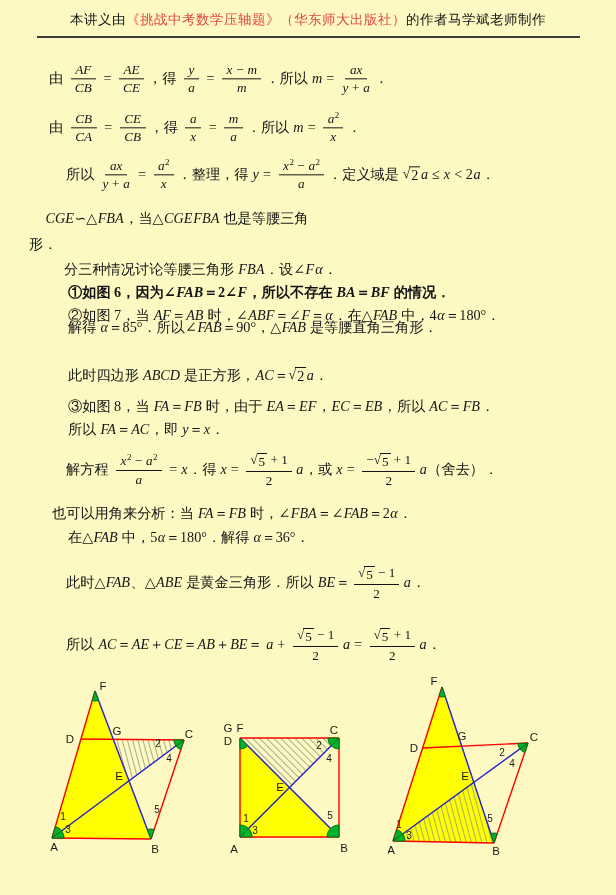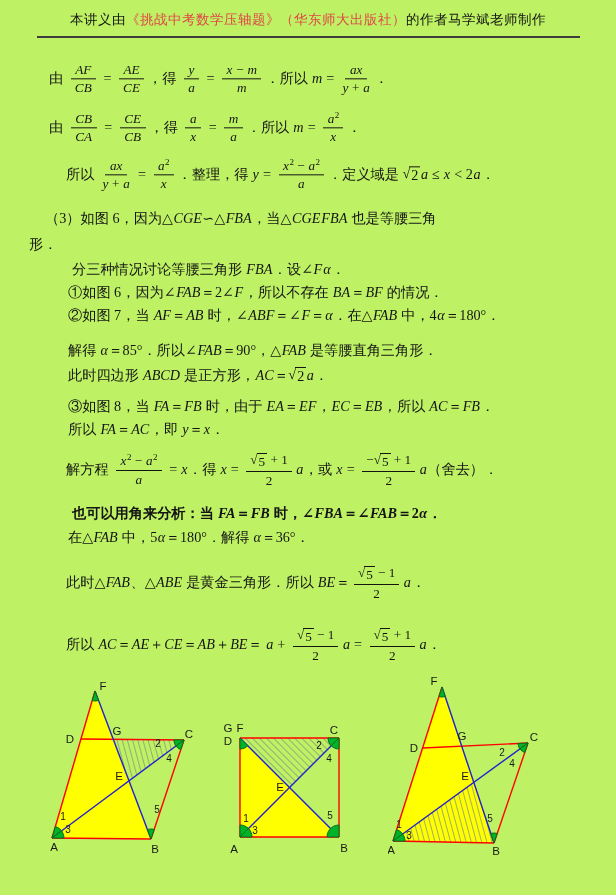--- a/index.html
+++ b/index.html
@@ -1,16 +1,16 @@
 <!DOCTYPE html>
 <html><head>
 <meta charset="utf-8">
 <style>
   html,body{margin:0;padding:0;background:#e8e8e8;}
-  .page{position:relative;width:616px;height:895px;background:#bef264;margin:0 auto;
+  .page{position:relative;width:616px;height:895px;background:#fef9c3;margin:0 auto;
         font-family:"Liberation Serif","DejaVu Serif",serif;color:#141414;overflow:hidden;}
   .hdr{position:absolute;top:11px;left:0;width:100%;text-align:center;
        font-size:13.5px;letter-spacing:0.5px;}
   .hdr .red{color:#e04848;}
   .rule{position:absolute;top:36px;left:37px;width:543px;height:2px;background:#3c3c3c;}
   .line{position:absolute;display:flex;align-items:center;white-space:pre;
         font-size:14.2px;transform:translateY(-50%);line-height:1.25;}
   .line span.txt{white-space:pre;}
   .var{font-style:italic;font-family:"Liberation Serif","DejaVu Serif",serif;padding:0 0.5px;}
   .frac{display:inline-flex;flex-direction:column;align-items:center;margin:0 4px;
@@ -30,31 +30,31 @@
 
 <div class="page">
   <div class="hdr">
     <span>本讲义由</span><span class="red">《挑战中考数学压轴题》（华东师大出版社）</span><span>的作者马学斌老师制作</span>
   </div>
   <div class="rule"></div>
   <div id="text-layer">
       <div class="line" style="left: 49px; top: 79px;"><span class="txt">由 </span><span class="frac"><span class="fn"><span class="var">AF</span></span><span class="fd"><span class="var">CB</span></span></span><span class="txt"> = </span><span class="frac"><span class="fn"><span class="var">AE</span></span><span class="fd"><span class="var">CE</span></span></span><span class="txt">，得 </span><span class="frac"><span class="fn"><span class="var">y</span></span><span class="fd"><span class="var">a</span></span></span><span class="txt"> = </span><span class="frac"><span class="fn"><span class="var">x</span><span class="txt"> − </span><span class="var">m</span></span><span class="fd"><span class="var">m</span></span></span><span class="txt">．所以 </span><span class="var">m</span><span class="txt"> = </span><span class="frac"><span class="fn"><span class="var">ax</span></span><span class="fd"><span class="var">y</span><span class="txt"> + </span><span class="var">a</span></span></span><span class="txt">．</span></div>
       <div class="line" style="left: 49px; top: 128px;"><span class="txt">由 </span><span class="frac"><span class="fn"><span class="var">CB</span></span><span class="fd"><span class="var">CA</span></span></span><span class="txt"> = </span><span class="frac"><span class="fn"><span class="var">CE</span></span><span class="fd"><span class="var">CB</span></span></span><span class="txt">，得 </span><span class="frac"><span class="fn"><span class="var">a</span></span><span class="fd"><span class="var">x</span></span></span><span class="txt"> = </span><span class="frac"><span class="fn"><span class="var">m</span></span><span class="fd"><span class="var">a</span></span></span><span class="txt">．所以 </span><span class="var">m</span><span class="txt"> = </span><span class="frac"><span class="fn"><span class="var">a</span><sup>2</sup></span><span class="fd"><span class="var">x</span></span></span><span class="txt">．</span></div>
       <div class="line" style="left: 66px; top: 175px;"><span class="txt">所以 </span><span class="frac"><span class="fn"><span class="var">ax</span></span><span class="fd"><span class="var">y</span><span class="txt"> + </span><span class="var">a</span></span></span><span class="txt"> = </span><span class="frac"><span class="fn"><span class="var">a</span><sup>2</sup></span><span class="fd"><span class="var">x</span></span></span><span class="txt">．整理，得 </span><span class="var">y</span><span class="txt"> = </span><span class="frac"><span class="fn"><span class="var">x</span><sup>2</sup><span class="txt"> − </span><span class="var">a</span><sup>2</sup></span><span class="fd"><span class="var">a</span></span></span><span class="txt">．定义域是 </span><span class="sq"><span class="sg">√</span><span class="bd"><span class="txt">2</span></span></span><span class="var">a</span><span class="txt"> ≤ </span><span class="var">x</span><span class="txt"> &lt; 2</span><span class="var">a</span><span class="txt">．</span></div>
-      <div class="line" style="left: 45px; top: 219px;"><span class="txt">（3）如图 6，因为△</span><span class="var">CGE</span><span class="txt">∽△</span><span class="var">FBA</span><span class="txt">，当△</span><span class="var">CGE</span><span class="var">FBA</span><span class="txt"> 也是等腰三角</span></div>
+      <div class="line" style="left: 45px; top: 219px;"><span class="var">CGE</span><span class="txt">∽△</span><span class="var">FBA</span><span class="txt">，当△</span><span class="var">CGE</span><span class="var">FBA</span><span class="txt"> 也是等腰三角</span></div>
       <div class="line" style="left: 29px; top: 245px;"><span class="txt">形．</span></div>
-      <div class="line" style="left: 72px; top: 270px;"><span class="txt">分三种情况讨论等腰三角形 </span><span class="var">FBA</span><span class="txt">．设∠</span><span class="var">F</span><span class="var">α</span><span class="txt">．</span></div>
-      <div class="line" style="left: 68px; top: 293px;"><span class="txt">①如图 6，因为∠</span><span class="var">FAB</span><span class="txt">＝2∠</span><span class="var">F</span><span class="txt">，所以不存在 </span><span class="var">BA</span><span class="txt">＝</span><span class="var">BF</span><span class="txt"> 的情况．</span></div>
+      <div class="line" style="left: 64px; top: 270px;"><span class="txt">分三种情况讨论等腰三角形 </span><span class="var">FBA</span><span class="txt">．设∠</span><span class="var">F</span><span class="var">α</span><span class="txt">．</span></div>
+      <div class="line" style="left: 68px; top: 293px; font-weight: bold;"><span class="txt">①如图 6，因为∠</span><span class="var">FAB</span><span class="txt">＝2∠</span><span class="var">F</span><span class="txt">，所以不存在 </span><span class="var">BA</span><span class="txt">＝</span><span class="var">BF</span><span class="txt"> 的情况．</span></div>
       <div class="line" style="left: 68px; top: 316px;"><span class="txt">②如图 7，当 </span><span class="var">AF</span><span class="txt">＝</span><span class="var">AB</span><span class="txt"> 时，∠</span><span class="var">ABF</span><span class="txt">＝∠</span><span class="var">F</span><span class="txt">＝</span><span class="var">α</span><span class="txt">．在△</span><span class="var">FAB</span><span class="txt"> 中，4</span><span class="var">α</span><span class="txt">＝180°．</span></div>
-      <div class="line" style="left: 68px; top: 351px;"><span class="txt">解得 </span><span class="var">α</span><span class="txt">＝85°．所以∠</span><span class="var">FAB</span><span class="txt">＝90°，△</span><span class="var">FAB</span><span class="txt"> 是等腰直角三角形．</span></div>
+      <div class="line" style="left: 68px; top: 328px;"><span class="txt">解得 </span><span class="var">α</span><span class="txt">＝85°．所以∠</span><span class="var">FAB</span><span class="txt">＝90°，△</span><span class="var">FAB</span><span class="txt"> 是等腰直角三角形．</span></div>
       <div class="line" style="left: 68px; top: 376px; text-align: right;"><span class="txt">此时四边形 </span><span class="var">ABCD</span><span class="txt"> 是正方形，</span><span class="var">AC</span><span class="txt">＝</span><span class="sq"><span class="sg">√</span><span class="bd"><span class="txt">2</span></span></span><span class="var">a</span><span class="txt">．</span></div>
       <div class="line" style="left: 68px; top: 407px;"><span class="txt">③如图 8，当 </span><span class="var">FA</span><span class="txt">＝</span><span class="var">FB</span><span class="txt"> 时，由于 </span><span class="var">EA</span><span class="txt">＝</span><span class="var">EF</span><span class="txt">，</span><span class="var">EC</span><span class="txt">＝</span><span class="var">EB</span><span class="txt">，所以 </span><span class="var">AC</span><span class="txt">＝</span><span class="var">FB</span><span class="txt">．</span></div>
       <div class="line" style="left: 68px; top: 430px;"><span class="txt">所以 </span><span class="var">FA</span><span class="txt">＝</span><span class="var">AC</span><span class="txt">，即 </span><span class="var">y</span><span class="txt">＝</span><span class="var">x</span><span class="txt">．</span></div>
       <div class="line" style="left: 66px; top: 470px;"><span class="txt">解方程 </span><span class="frac"><span class="fn"><span class="var">x</span><sup>2</sup><span class="txt"> − </span><span class="var">a</span><sup>2</sup></span><span class="fd"><span class="var">a</span></span></span><span class="txt"> = </span><span class="var">x</span><span class="txt">．得 </span><span class="var">x</span><span class="txt"> = </span><span class="frac"><span class="fn"><span class="sq"><span class="sg">√</span><span class="bd"><span class="txt">5</span></span></span><span class="txt"> + 1</span></span><span class="fd"><span class="txt">2</span></span></span><span class="var">a</span><span class="txt">，或 </span><span class="var">x</span><span class="txt"> = </span><span class="frac"><span class="fn"><span class="txt">−</span><span class="sq"><span class="sg">√</span><span class="bd"><span class="txt">5</span></span></span><span class="txt"> + 1</span></span><span class="fd"><span class="txt">2</span></span></span><span class="var">a</span><span class="txt">（舍去）．</span></div>
-      <div class="line" style="left: 72px; top: 514px; font-weight: bold;"><span class="txt">也可以用角来分析：当 </span><span class="var">FA</span><span class="txt">＝</span><span class="var">FB</span><span class="txt"> 时，∠</span><span class="var">FBA</span><span class="txt">＝∠</span><span class="var">FAB</span><span class="txt">＝2</span><span class="var">α</span><span class="txt">．</span></div>
+      <div class="line" style="left: 52px; top: 514px;"><span class="txt">也可以用角来分析：当 </span><span class="var">FA</span><span class="txt">＝</span><span class="var">FB</span><span class="txt"> 时，∠</span><span class="var">FBA</span><span class="txt">＝∠</span><span class="var">FAB</span><span class="txt">＝2</span><span class="var">α</span><span class="txt">．</span></div>
       <div class="line" style="left: 68px; top: 538px;"><span class="txt">在△</span><span class="var">FAB</span><span class="txt"> 中，5</span><span class="var">α</span><span class="txt">＝180°．解得 </span><span class="var">α</span><span class="txt">＝36°．</span></div>
       <div class="line" style="left: 66px; top: 583px;"><span class="txt">此时△</span><span class="var">FAB</span><span class="txt">、△</span><span class="var">ABE</span><span class="txt"> 是黄金三角形．所以 </span><span class="var">BE</span><span class="txt">＝</span><span class="frac"><span class="fn"><span class="sq"><span class="sg">√</span><span class="bd"><span class="txt">5</span></span></span><span class="txt"> − 1</span></span><span class="fd"><span class="txt">2</span></span></span><span class="var">a</span><span class="txt">．</span></div>
       <div class="line" style="left: 66px; top: 645px;"><span class="txt">所以 </span><span class="var">AC</span><span class="txt">＝</span><span class="var">AE</span><span class="txt">＋</span><span class="var">CE</span><span class="txt">＝</span><span class="var">AB</span><span class="txt">＋</span><span class="var">BE</span><span class="txt">＝ </span><span class="var">a</span><span class="txt"> + </span><span class="frac"><span class="fn"><span class="sq"><span class="sg">√</span><span class="bd"><span class="txt">5</span></span></span><span class="txt"> − 1</span></span><span class="fd"><span class="txt">2</span></span></span><span class="var">a</span><span class="txt"> = </span><span class="frac"><span class="fn"><span class="sq"><span class="sg">√</span><span class="bd"><span class="txt">5</span></span></span><span class="txt"> + 1</span></span><span class="fd"><span class="txt">2</span></span></span><span class="var">a</span><span class="txt">．</span></div>
     </div>
   <div id="fig-layer">
       <div class="fig" style="left: 30px; top: 676px; width: 186px; height: 210px;"><svg width="186" height="186" viewBox="0 0 186 186">
           <defs>
             <pattern id="hatch0" width="5" height="5" patternUnits="userSpaceOnUse" patternTransform="rotate(-15)">
               <line x1="2.5" y1="0" x2="2.5" y2="5" stroke="#8a9a7a" stroke-width="0.8"></line>
             </pattern>

